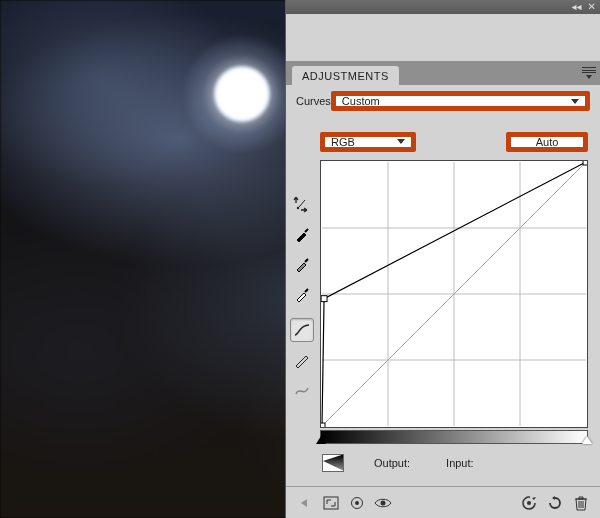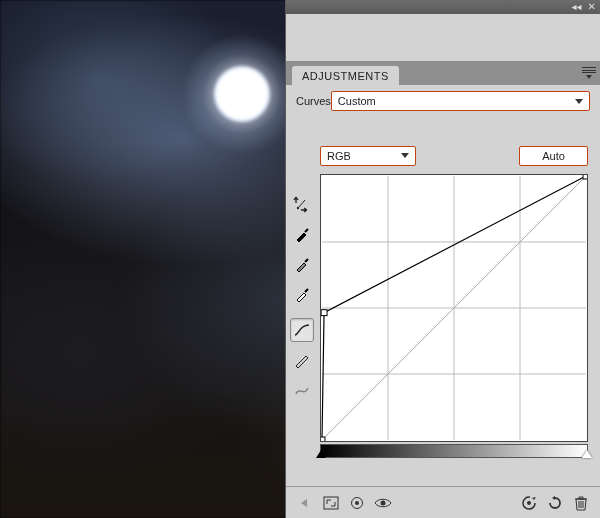--- a/index.html
+++ b/index.html
@@ -63,21 +63,21 @@
     width: 14px; height: 12px;
     display:flex; flex-direction:column; justify-content:center; gap:2px;
   }
   .tabmenu .bar{ height:1px; background:#333; }
   .tabmenu .tri{ width:0;height:0;border-left:3px solid transparent;border-right:3px solid transparent;border-top:4px solid #333; margin:0 auto;}
 
   
   .row { display:flex; align-items:center; padding: 6px 10px; }
   .label { font-size: 11px; color:#222; }
   .select, .btn {
-    background: #fff; border:1px solid #c2410c; border-radius:2px;
+    background: #fff; border:5px solid #c2410c; border-radius:2px;
     height:20px; display:flex; align-items:center; padding:0 6px;
     font-size:11px; color:#222;
   }
   .select { justify-content:space-between; }
   .tri-down { width:0;height:0;border-left:4px solid transparent;border-right:4px solid transparent;border-top:5px solid #333; }
   .btn { justify-content:center; }
 
   
   .main { flex:1; display:flex;align-items:center; }
   .toolcol {
@@ -218,21 +218,21 @@
       <div style="height:6px"></div>
     </div>
 
     <div class="graphcol">
       <div class="rgbrow">
         <div class="select" style="width:96px">
           <span>RGB</span>
           <span class="tri-down"></span>
         </div>
         <div style="flex:1"></div>
-        <div class="btn" style="width:69px">Auto</div>
+        <div class="btn" style="width:82px">Auto</div>
       </div>
 
       <div class="graphwrap">
         <svg class="graph" id="curve-svg" viewBox="0 0 268 268" preserveAspectRatio="none">
             <line x1="67.5" y1="1" x2="67.5" y2="267" stroke="#bbb"></line>
             <line x1="1" y1="67.5" x2="267" y2="67.5" stroke="#bbb"></line>
             <line x1="134" y1="1" x2="134" y2="267" stroke="#bbb"></line>
             <line x1="1" y1="134" x2="267" y2="134" stroke="#bbb"></line>
             <line x1="200.5" y1="1" x2="200.5" y2="267" stroke="#bbb"></line>
             <line x1="1" y1="200.5" x2="267" y2="200.5" stroke="#bbb"></line>
@@ -242,20 +242,31 @@
             <rect x="0.0862745098039217" y="135.69411764705882" width="6" height="6" fill="#fff" stroke="#000"></rect>
             <rect x="264" y="-2" width="6" height="6" fill="#fff" stroke="#000"></rect>
           </svg>
       </div>
 
       <div class="slider-bottom">
         <div class="handle-black"></div>
         <div class="handle-white"></div>
       </div>
 
+      <div class="outrow">
+        <div class="swatch"></div>
+        <div class="field">
+          <span>Output:</span>
+          <span></span>
+        </div>
+        <div class="field">
+          <span>Input:</span>
+          <span></span>
+        </div>
+      </div>
     </div>
   </div>
 
   <div class="footer">
     <div class="ficon dis">
       <svg width="16" height="12">
           <path d="M10 2 L4 6 L10 10 Z" fill="#333"></path>
         </svg>
     </div>
     <div class="ficon">

